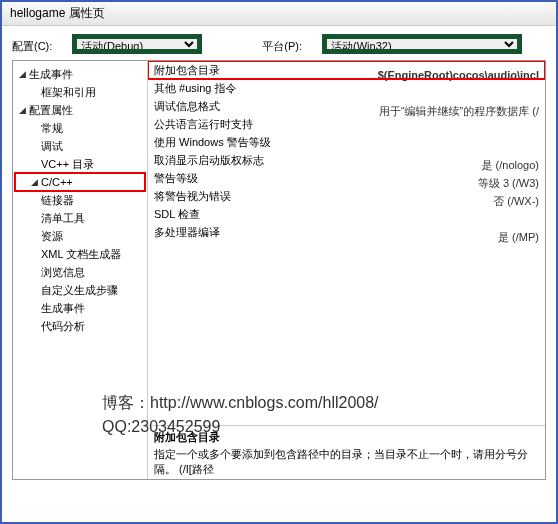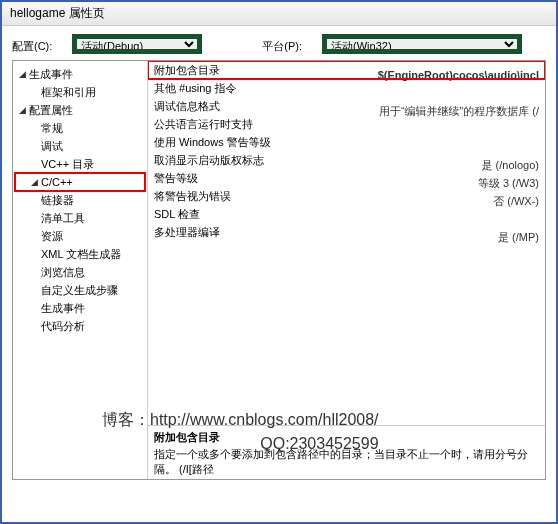--- a/index.html
+++ b/index.html
@@ -19,21 +19,21 @@
 .tree-item.hl { outline: 2px solid #e00; outline-offset: -1px; }
 .propwrap { flex: 1; display: flex; flex-direction: column; }
 .props { flex: 1; overflow: hidden; }
 .row { display: flex; height: 18px; align-items: center; font-size: 11px; }
 .row .k { width: 150px; padding-left: 6px; }
 .row .v { flex: 1; text-align: right; padding-right: 6px; color: #333; white-space: nowrap; overflow: hidden; margin-top: 10px; }
 .row.hl { background: #fff; outline: 2px solid #e00; outline-offset: -1px; }
 .row.hl .v { font-weight: bold; }
 .descbox { border-top: 1px solid #ccc; padding: 4px 6px; height: 54px; font-size: 11px; }
 .descbox .dtitle { font-weight: bold; margin-bottom: 2px; }
-.watermark { position: absolute; bottom: 66px; left: 100px; font-size: 16px; color: #333; line-height: 24px; font-family: "SimSun", serif; text-align: right; }
+.watermark { position: absolute; bottom: 83px; left: 100px; font-size: 16px; color: #333; line-height: 24px; font-family: "SimSun", serif; }
 </style>
 </head>
 <body>
 
 <div class="container">
   <div class="titlebar">hellogame 属性页</div>
   <div class="inner">
     <div class="toprow">
       <span>配置(C):</span>
       <select class="sel1"><option>活动(Debug)</option></select>

